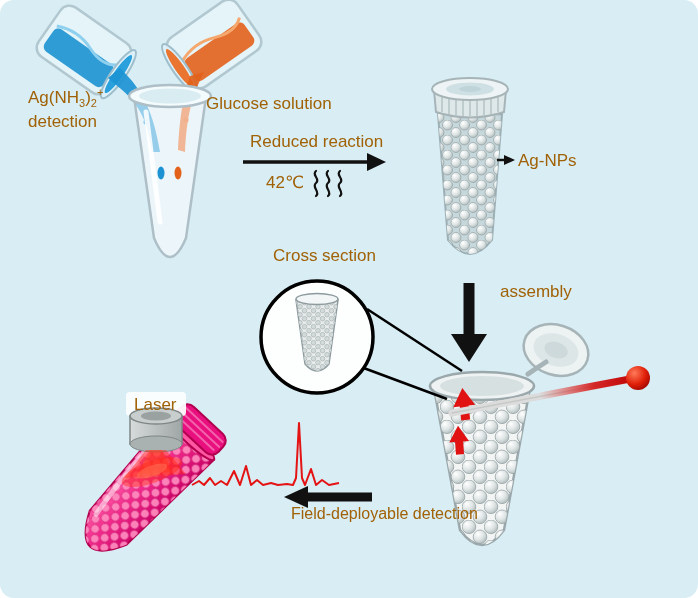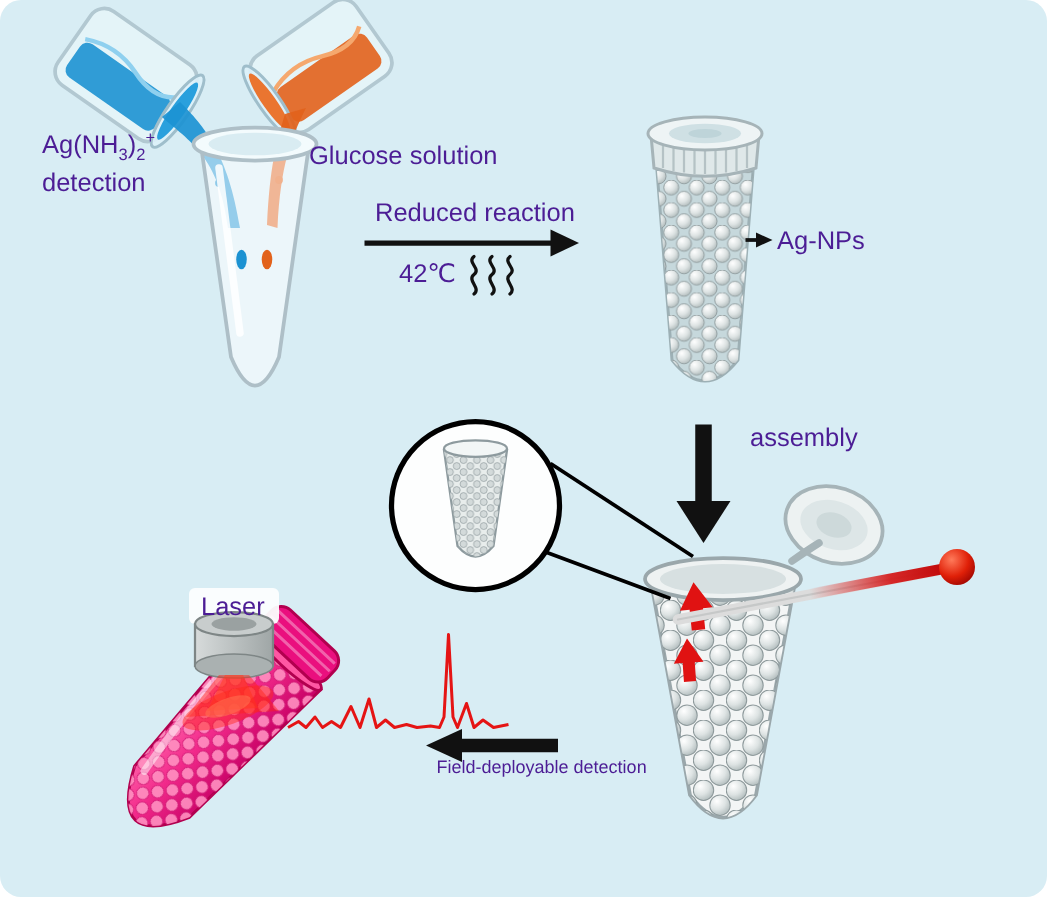--- a/index.html
+++ b/index.html
@@ -8,26 +8,26 @@
     width:698px;height:598px;
     background:#d8edf4;
     border-radius:14px;
     overflow:hidden;
     font-family:"Liberation Sans","DejaVu Sans",sans-serif;
     color:#111;
   }
   #scene{position:absolute;left:0;top:0;z-index:1;}
   .label{
     position:absolute;z-index:2;
-    font-size:17px;line-height:1.25;color:#4c1d95;
+    font-size:17px;line-height:1.25;color:#a16207;
     white-space:nowrap;
   }
   .label sub{font-size:11px;}
   .label sup{font-size:11px;}
-  .label.small{font-size:12px;}
+  .label.small{font-size:16px;}
 </style>
 </head>
 <body>
 
 <div id="figure">
 
 <svg id="scene" width="698" height="598" viewBox="0 0 698 598" xmlns="http://www.w3.org/2000/svg">
   <defs>
     <radialGradient id="gradSphere" cx="0.35" cy="0.3" r="0.85">
       <stop offset="0%" stop-color="#ffffff"></stop>
@@ -211,20 +211,21 @@
 
 <div class="label" style="left:250px;top:131px">Reduced reaction</div>
 
 <div class="label" style="left:206px;top:93px">Glucose solution</div>
 
 <div class="label" style="left:266px;top:172px">42℃</div>
 
 
 <div class="label" style="left:518px;top:150px">Ag-NPs</div>
 
+<div class="label" style="left:273px;top:245px">Cross section</div>
 
 <div class="label" style="left:500px;top:281px">assembly</div>
 
 <div class="label" style="left:134px;top:394px">Laser</div>
 
 <div class="label small" style="left:291px;top:504px">Field-deployable detection</div>
 
 
 </div>
 

